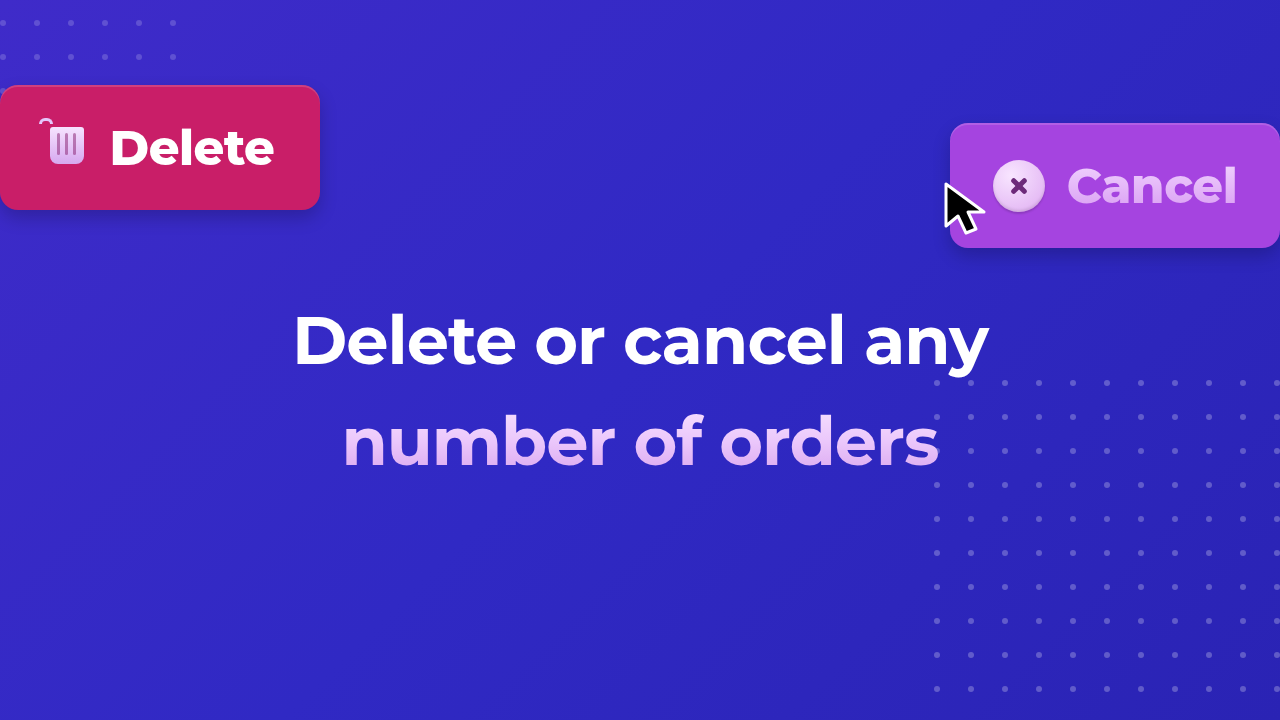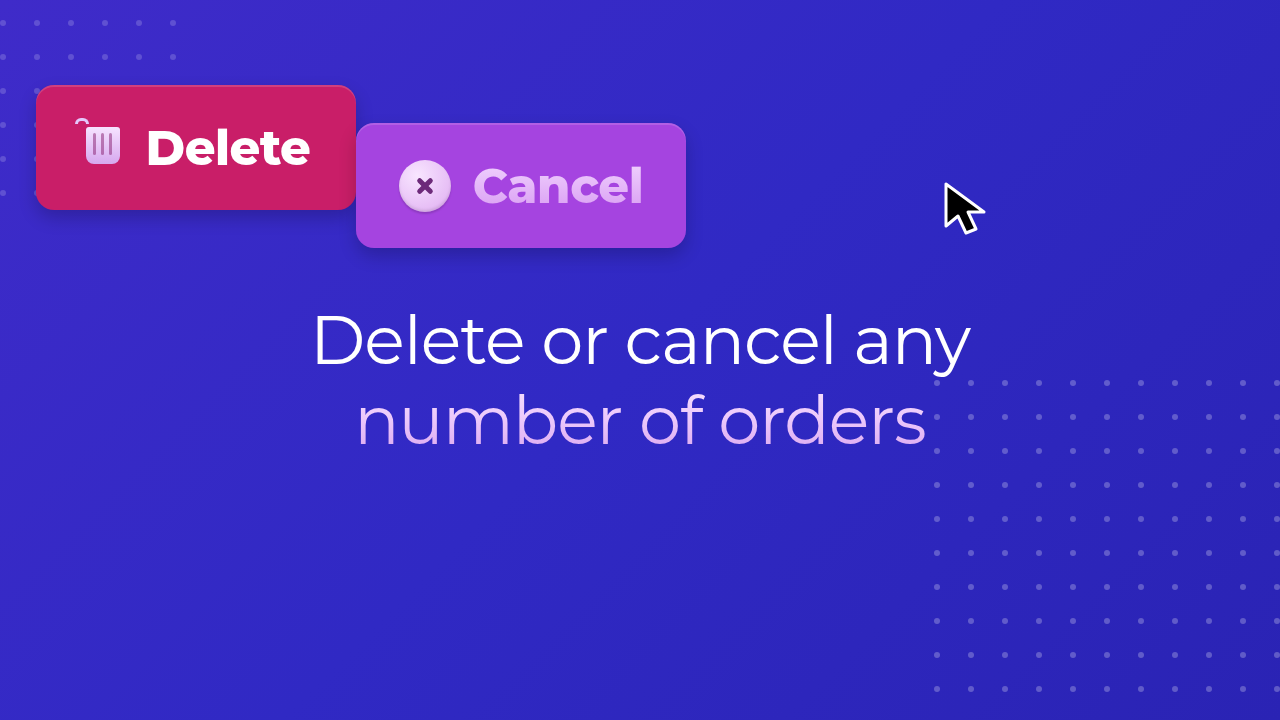--- a/index.html
+++ b/index.html
@@ -13,21 +13,21 @@
     }
     .dotgrid { position:absolute; }
     .dotgrid.tl { top:20px; left:0; }
     .dotgrid.br { bottom:0; right:0; }
     .dotrow { display:flex; gap:28px; margin-bottom:28px; }
     .dot { width:6px; height:6px; border-radius:50%; background:rgba(255,255,255,0.18); }
     .dotgrid.br .dot { background:rgba(255,255,255,0.25); }
 
     .buttons {
       position:absolute; top:85px; left:0; right:0;
-      display:flex; justify-content:flex-start; padding-left:36px;
+      display:flex; justify-content:space-between; 
     }
     .btn {
       height:125px; border-radius:18px;
       display:flex; align-items:center; justify-content:center;
       gap:22px; font-weight:800; font-size:48px; letter-spacing:-0.5px;
       padding:0 46px;
       box-shadow: inset 0 2px 0 rgba(255,255,255,0.15), 0 8px 18px rgba(0,0,0,0.2);
     }
     .btn-delete { width:320px; background:#c91e68; color:#fff; }
     .btn-cancel { width:330px; background:#a544e0; color:#f3d4ff;margin-top:38px; }
@@ -67,27 +67,27 @@
     }
     .circle-x .x::before{ transform:translate(-50%,-50%) rotate(45deg); }
     .circle-x .x::after { transform:translate(-50%,-50%) rotate(-45deg); }
 
     .cursor {
       position:absolute; top:178px; left:936px; width:64px; height:64px;
     }
 
     .headline {
       position:absolute; top:300px; left:0; right:0;
-      text-align:center; font-weight:400; font-size:67px;
+      text-align:center; font-weight:700; font-size:67px;
       line-height:1.2; letter-spacing:-1px;
     }
     .line1 { color:#ffffff; }
     .line2 {
       background:linear-gradient(#f8e4ff 0%,#ebc7fb 50%,#d7a2ee 100%);
-      -webkit-background-clip:text; background-clip:text; color:transparent;
+      -webkit-background-clip:text; background-clip:text; color:transparent;margin-top:21px;
     }
     .line3 {
       background:linear-gradient(#e6b8f5 0%,#d794ec 60%,#c878e2 100%);
       -webkit-background-clip:text; background-clip:text; color:transparent;
     }
   </style>
 </head>
 <body>
 
 <div class="dotgrid tl">

